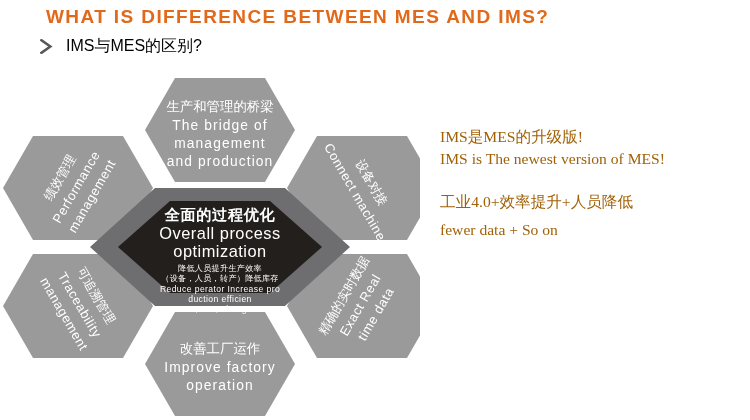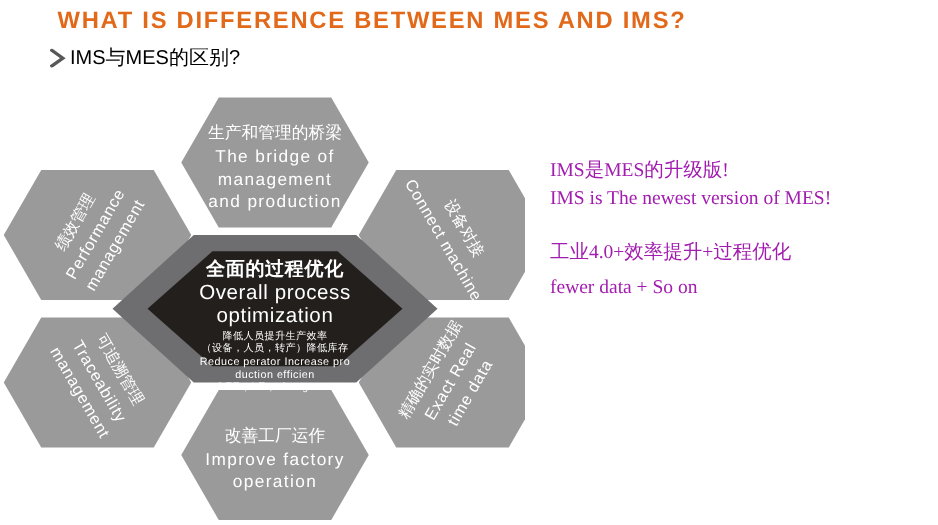--- a/index.html
+++ b/index.html
@@ -32,21 +32,21 @@
     color: #E2691A;
     white-space: nowrap;
     font-family: "Liberation Sans", sans-serif;
   }
   #subtitle-row {
     position: absolute;
     left: 40px;
     top: 36px;
     display: flex;
     align-items: center;
-    gap: 3px;
+    gap: 13px;
   }
   #chevron-icon {
     display: block;
     width: 13px;
     height: 15px;
     color: #58585a;
   }
 
   
   #diagram {
@@ -102,21 +102,21 @@
   
   #right-panel {
     position: absolute;
     left: 440px;
     top: 126px;
     width: 300px;
   }
   #right-panel p {
     margin: 0;
     font-family: "Liberation Serif", serif;
-    color: #a21caf;
+    color: #a16207;
     font-size: 15.6px;
     line-height: 1.43;
     white-space: nowrap;
   }
   .para-gap {
     height: 20px;
   }
   .para-gap-sm {
     height: 6px;
   }
@@ -203,16 +203,16 @@
       <text class="hex-label core-small-en" x="220" y="242">（OEE，LE，changeove）</text>
     </g>
 
   </svg>
 </div>
 
 <div id="right-panel">
   <p>IMS是MES的升级版!</p>
   <p>IMS is The newest version of MES!</p>
   <div class="para-gap"></div>
-  <p>工业4.0+效率提升+过程优化</p>
+  <p>工业4.0+效率提升+人员降低</p>
   <div class="para-gap-sm"></div>
   <p>fewer data + So on</p>
 </div>
 
 </body></html>

